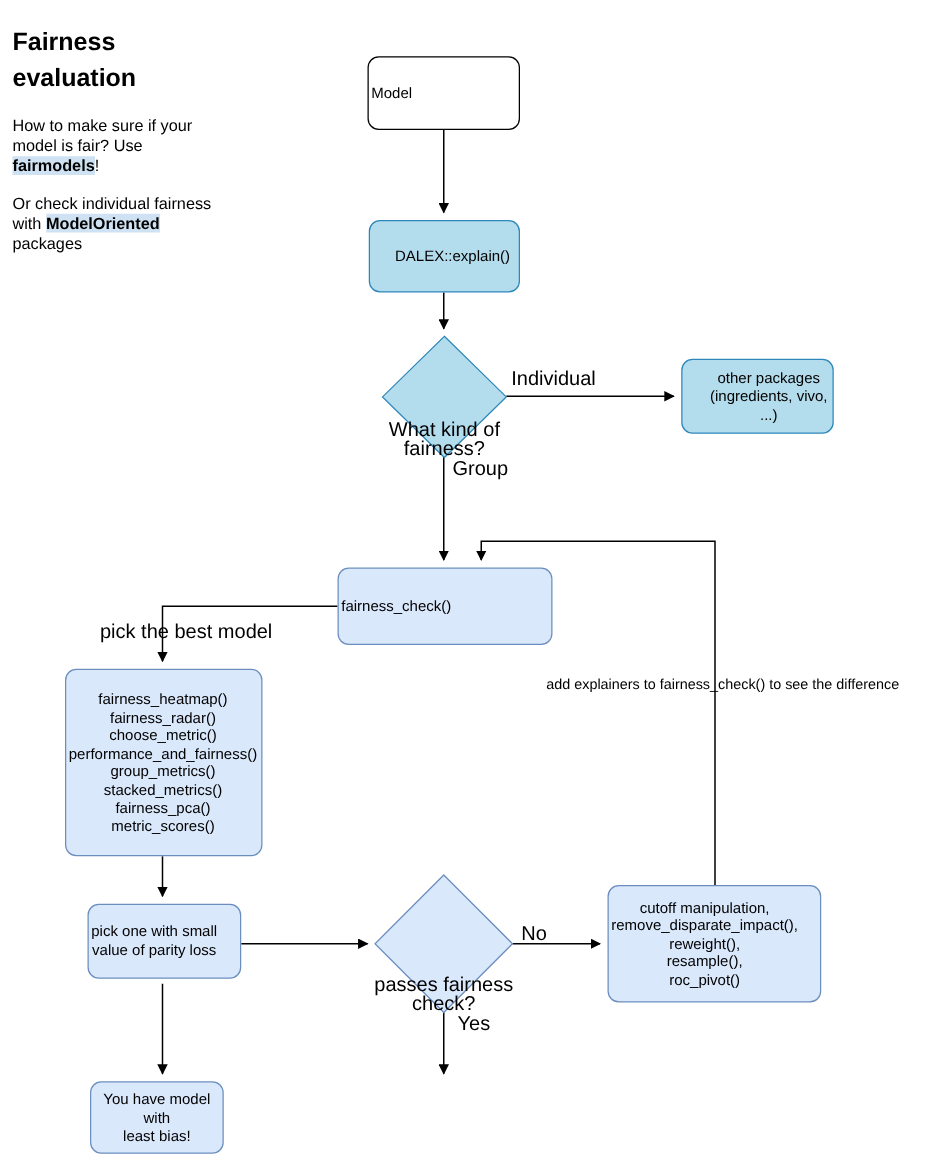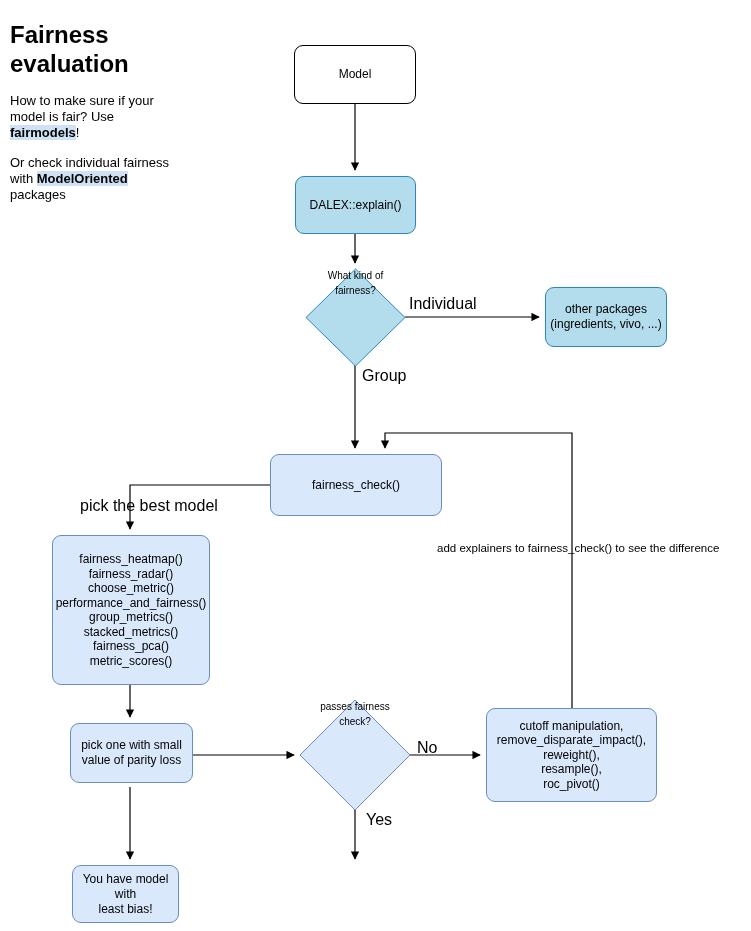--- a/index.html
+++ b/index.html
@@ -15,47 +15,47 @@
   svg.edges { position: absolute; left: 0; top: 0; }
   .edge { fill: none; stroke: var(--connector, #000); stroke-width: 1.2px; }
   .arrowhead { fill: var(--connector, #000); }
 
   .node {
     position: absolute;
     box-sizing: border-box;
     border-radius: 9px;
     display: flex;
     align-items: center;
-    justify-content: center;
+    justify-content: flex-start;
     text-align: center;
     font-size: 12px;
     line-height: 15px;
     padding: 2px;
   }
   .node.white  { background: #ffffff; border: 1px solid #000000; }
-  .node.medium { background: var(--medium-fill, #b3dcec); border: 1px solid var(--medium-stroke, #2e87ba); }
+  .node.medium { background: var(--medium-fill, #b3dcec); border: 1px solid var(--medium-stroke, #2e87ba); padding-left: 20px; }
   .node.light  { background: var(--light-fill, #dae8fc);  border: 1px solid var(--light-stroke, #6c8ebf); }
   .node .lines div { line-height: 14.5px; }
 
   .diamond-wrap { position: absolute; }
   .diamond-wrap svg { display: block; }
   polygon.diamond.medium { fill: var(--medium-fill, #b3dcec); stroke: var(--medium-stroke, #2e87ba); stroke-width: 1; }
   polygon.diamond.light  { fill: var(--light-fill, #dae8fc);  stroke: var(--light-stroke, #6c8ebf);  stroke-width: 1; }
   .diamond-label {
     position: absolute; left: 0; top: 0; width: 100%; height: 100%;
-    display: flex; align-items: flex-start; justify-content: center;
-    text-align: center; font-size: 10px; line-height: 15px;
+    display: flex; align-items: flex-end; justify-content: center;
+    text-align: center; font-size: 16px; line-height: 15px;
   }
 
   .edge-label { position: absolute; font-size: 16px; line-height: 13px; white-space: nowrap; }
   .edge-label.small { font-size: 11.5px; }
 
   .intro-title {
     position: absolute; left: 10px; top: 20px; width: 200px;
-    font-size: 24px; font-weight: bold; line-height: 29px; margin: 0;
+    font-size: 20px; font-weight: bold; line-height: 29px; margin: 0;
   }
   .intro-p { position: absolute; margin: 0; font-size: 13px; line-height: 16px; width: 210px; }
   .intro-p.p1 { left: 10px; top: 93px; }
   .intro-p.p2 { left: 10px; top: 155px; }
   .hl { background: var(--highlight, #cfe2f3); font-weight: bold; }
 
   .footnote {
     position: absolute; left: 503px; top: 879px; width: 238px;
     font-size: 12px; line-height: 14px; text-align: center;
   }

